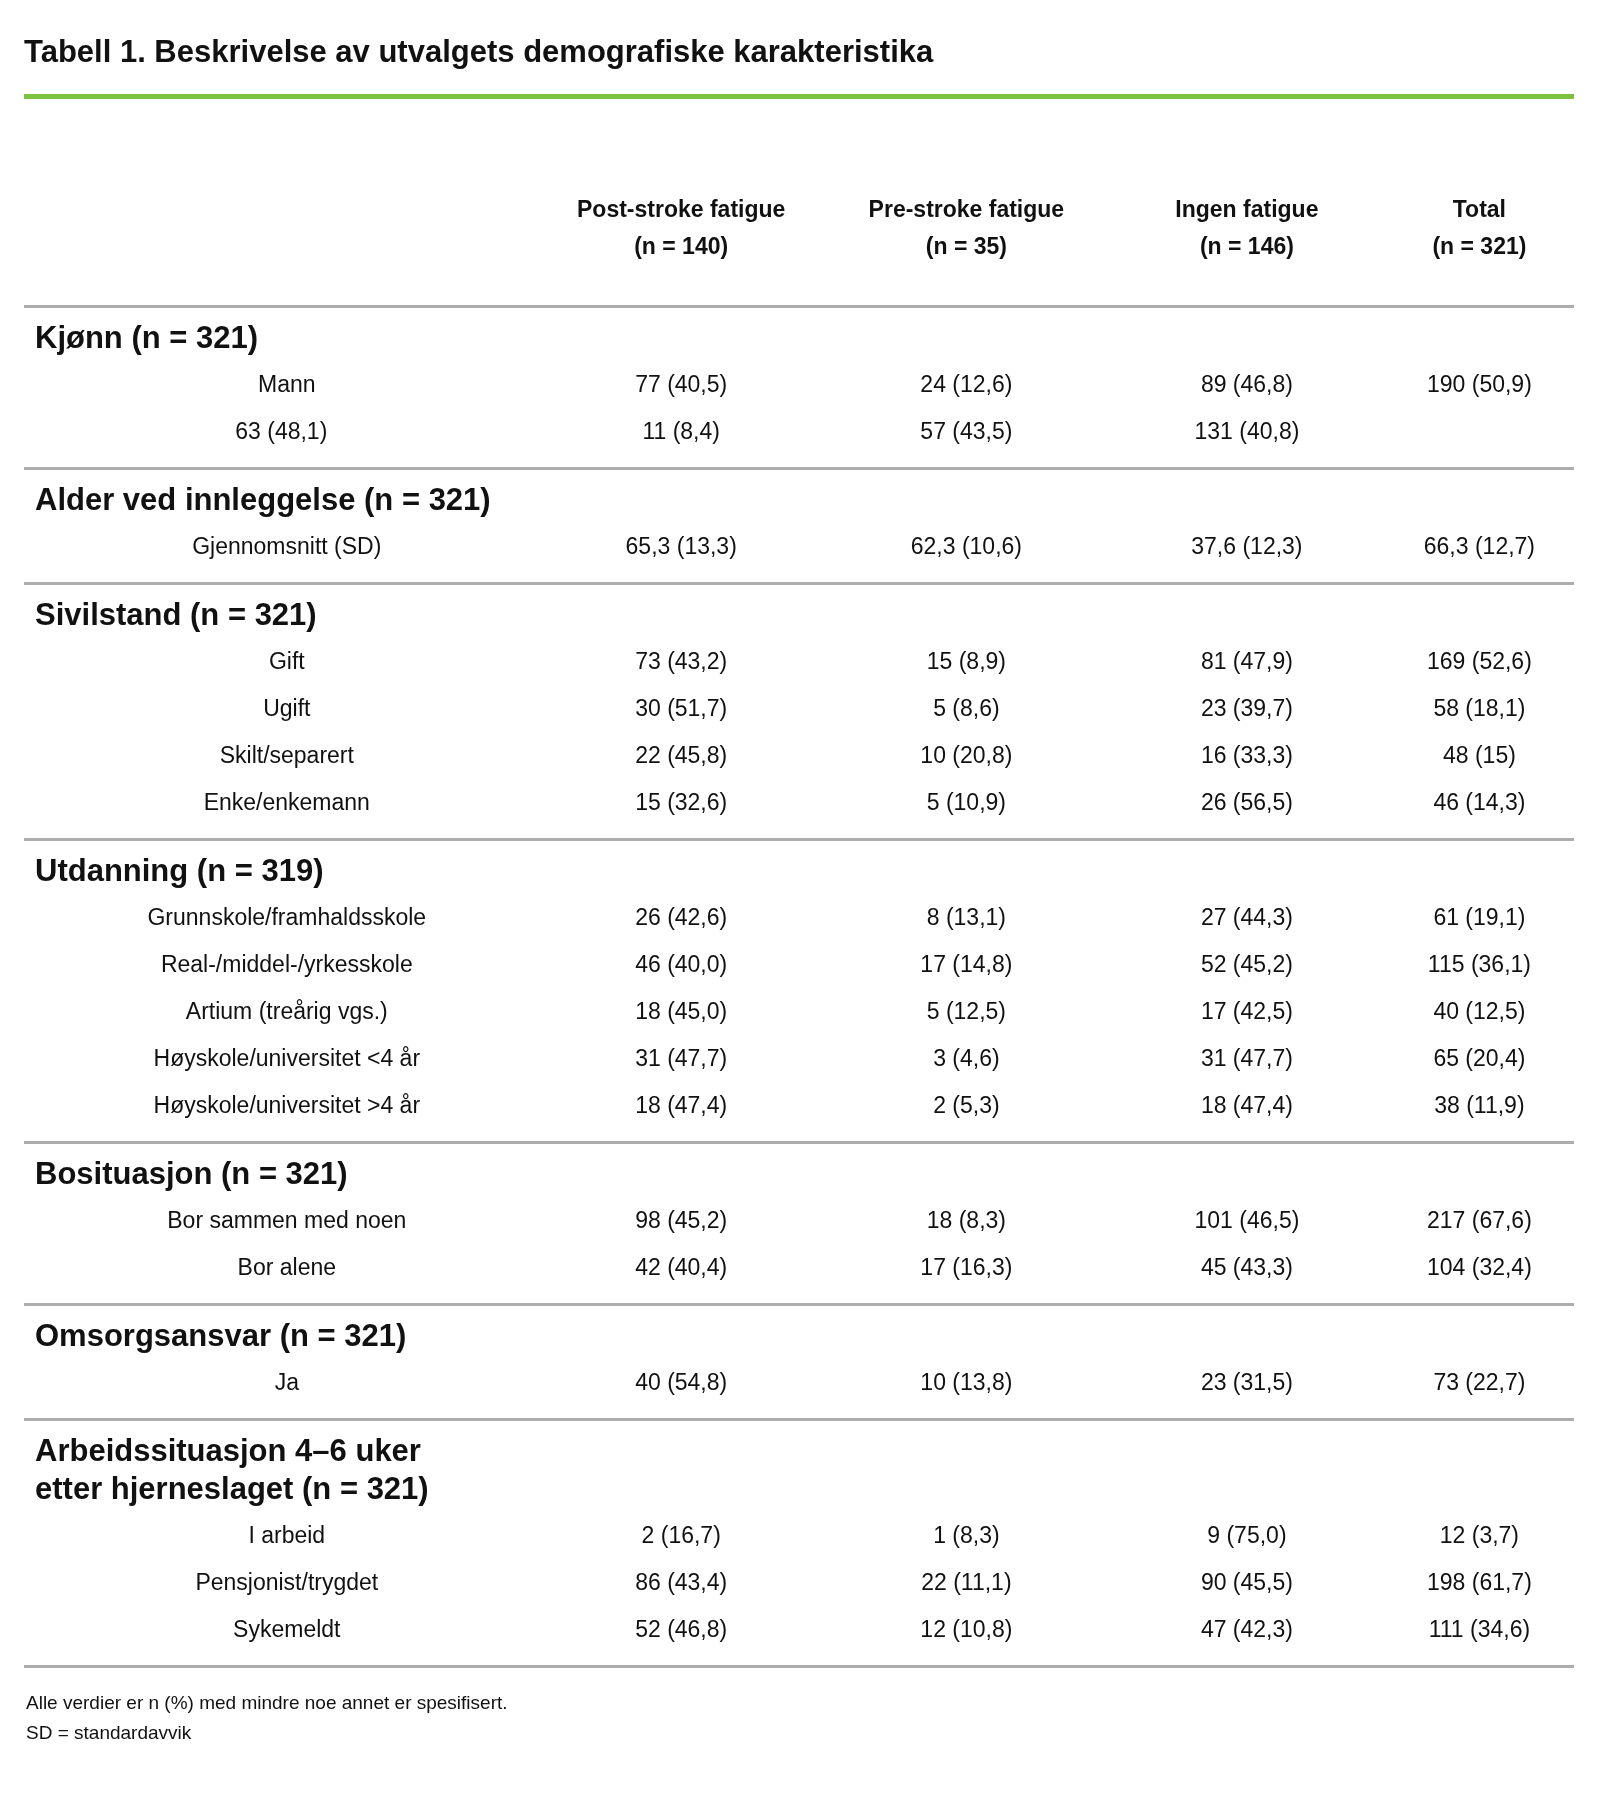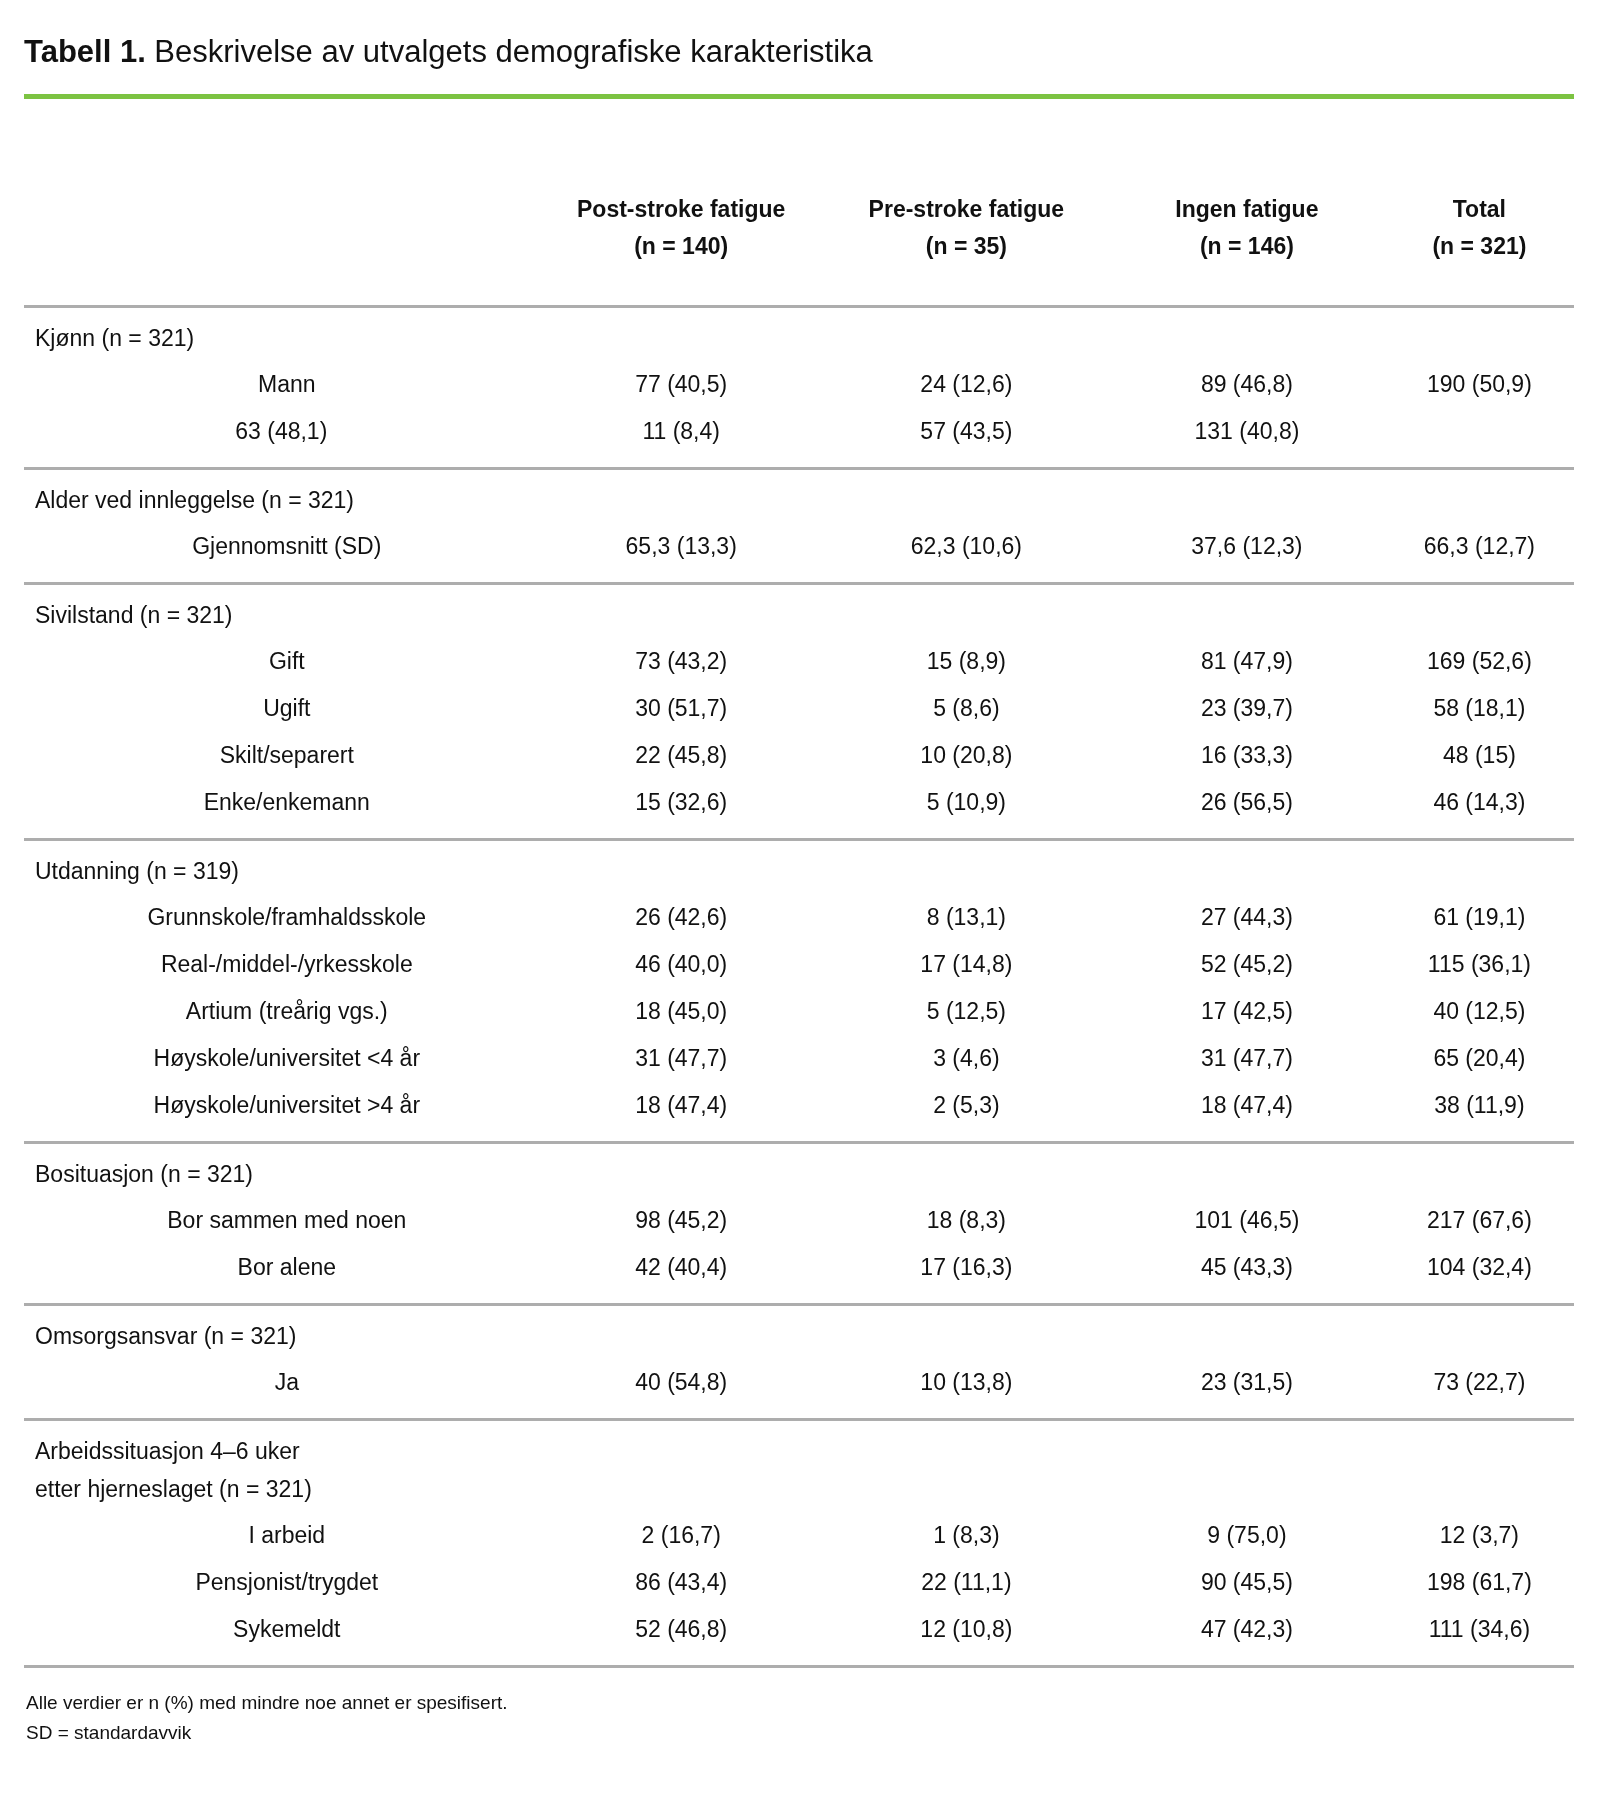--- a/index.html
+++ b/index.html
@@ -7,21 +7,21 @@
     width: 1600px; height: 1808px;
     font-family: "Liberation Sans", sans-serif;
     color: #111111;
     -webkit-font-smoothing: antialiased;
   }
   .page { padding: 30px 26px 0 24px; box-sizing: border-box; width: 1600px; height: 1808px; }
 
   
   .title { font-size: 31px; line-height: 43px; letter-spacing: 0; }
   .title .t-label { font-weight: bold; text-align: center; }
-  .title .t-text { font-weight: normal; }
+  .title .t-text { font-weight: bold; }
 
   
   .rule-green { height: 5px; background: #7cc342; border: none; margin: 0; }
   .rule-green.top { margin-top: 21px; }
   .rule-green.bottom { margin-top: 62px; }
 
   
   .grid-row {
     display: grid;
     grid-template-columns: 33.2% 18.4% 18.4% 17.8% 12.2%;
@@ -35,21 +35,21 @@
     margin-top: 44px;
     padding-bottom: 40px;
     border-bottom: 3px solid #adadad;
     align-items: start;
   }
   .col-header { font-weight: bold; font-size: 23px; line-height: 37px; text-align: center; margin-top: 48px; }
 
   
   .section { padding: 6px 0 12px 0; }
   .section.ruled { border-top: 3px solid #adadad; }
-  .sec-hdr { font-weight: normal; font-size: 23px; line-height: 38px; padding: 5px 0 4px 11px; }
+  .sec-hdr { font-weight: bold; font-size: 31px; line-height: 38px; padding: 5px 0 4px 11px; }
   .table-row { height: 47px; font-size: 23px; }
   .body-border-bottom { border-bottom: 3px solid #adadad; }
 
   
   .footnotes { padding-top: 20px; }
   .footnote { font-size: 19px; line-height: 30px; padding-left: 2px; }
 </style>
 </head>
 <body>
 

